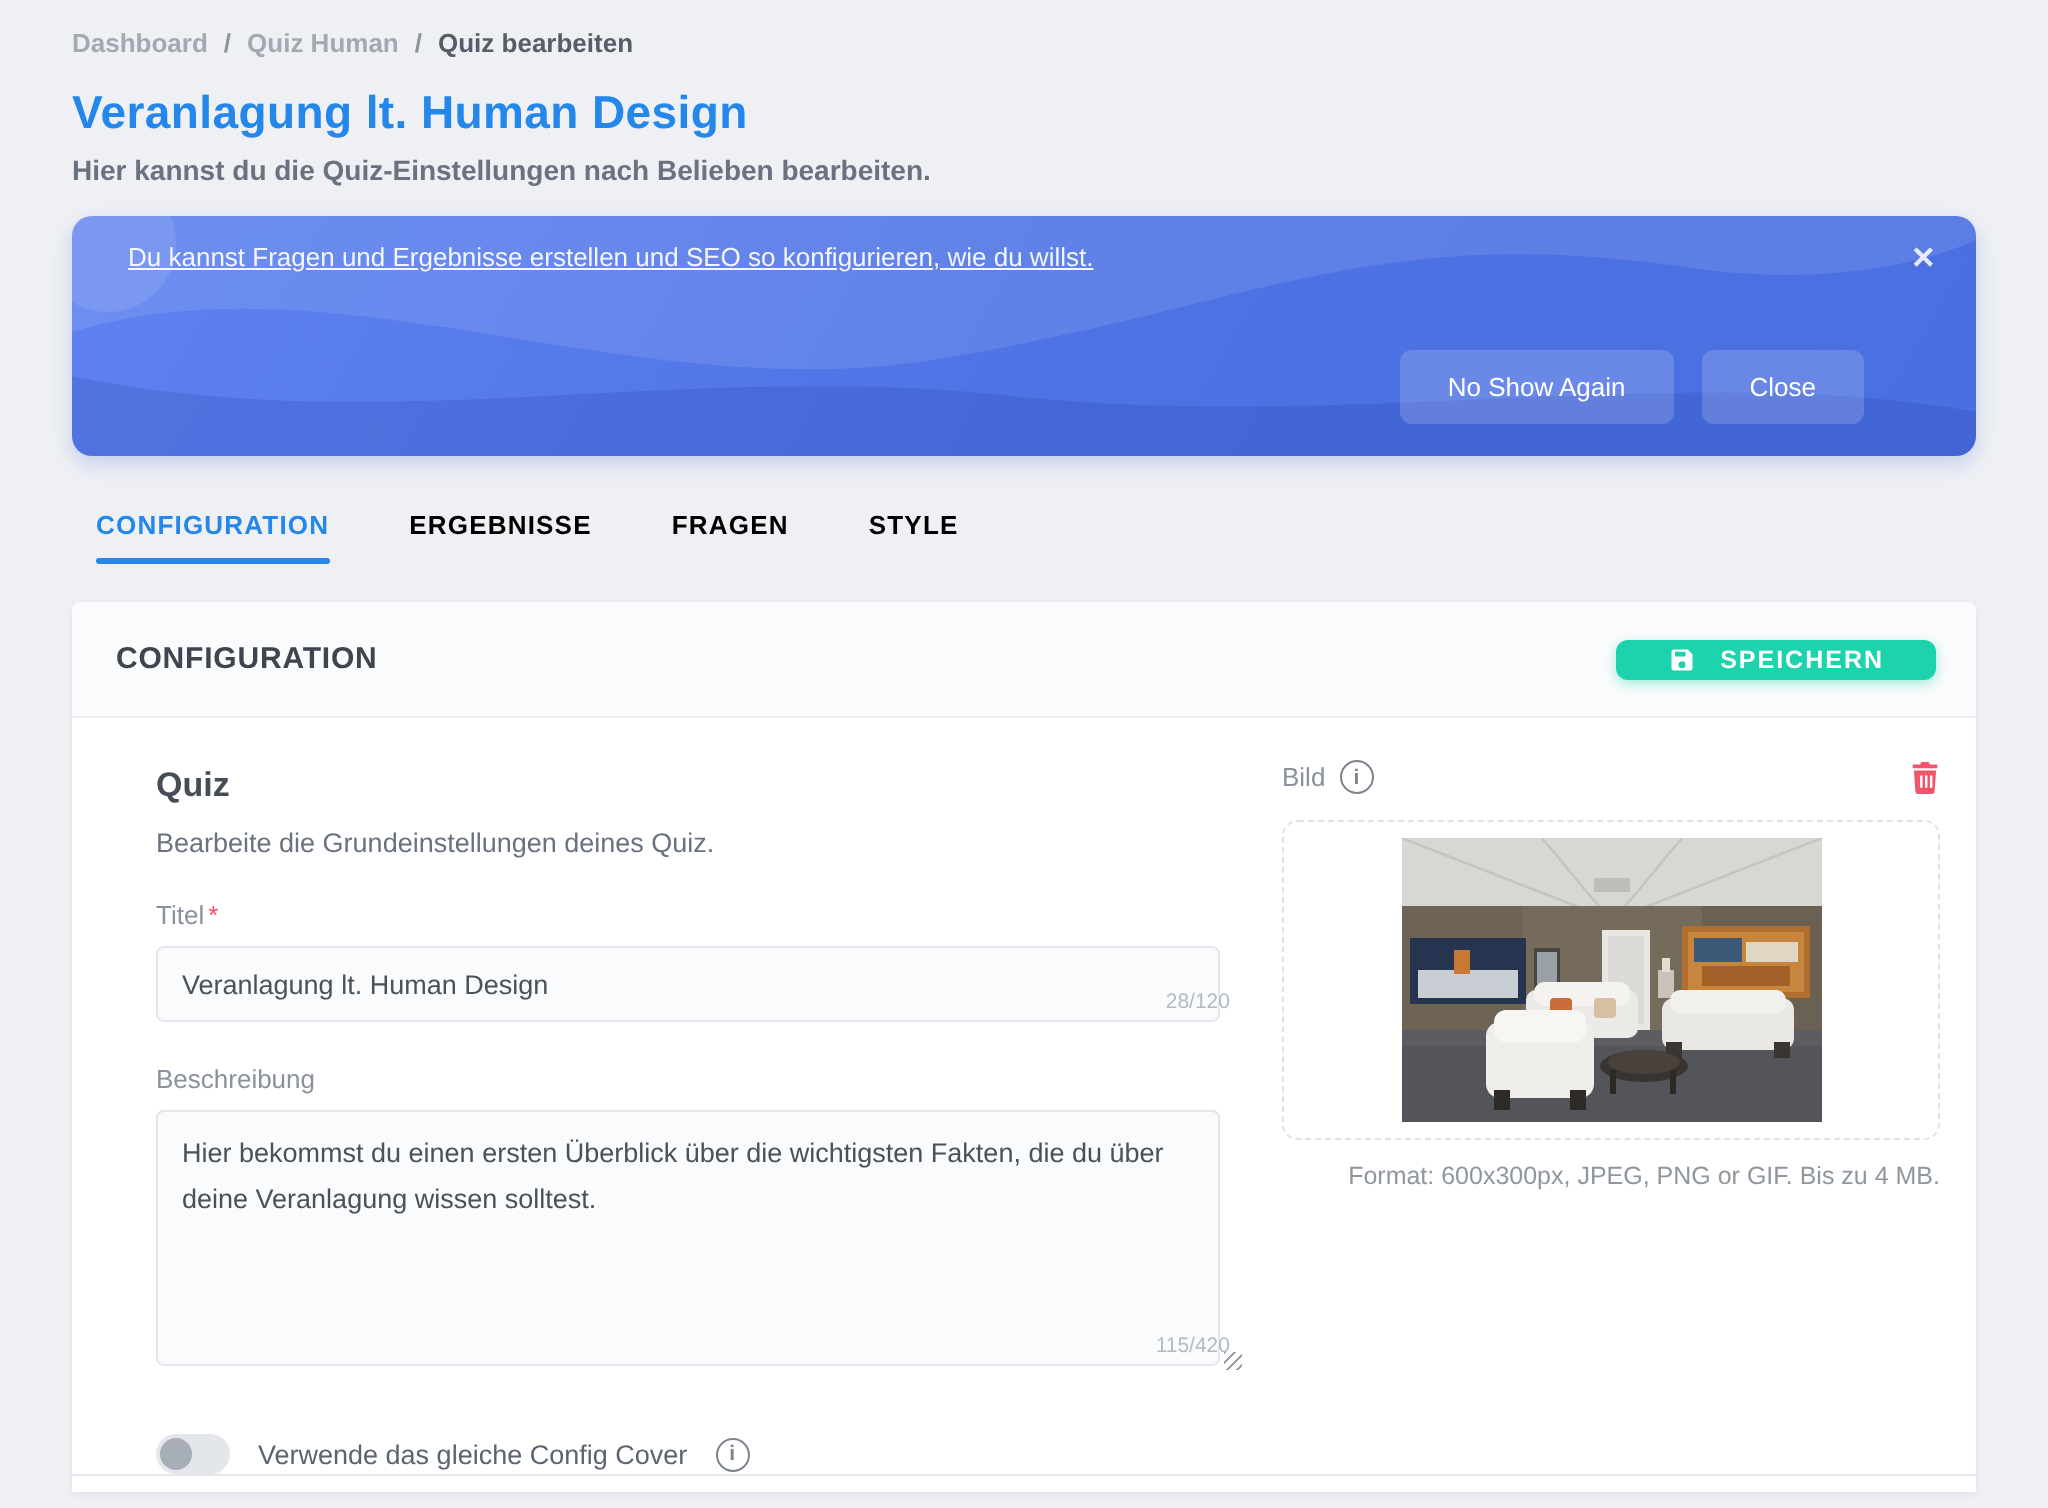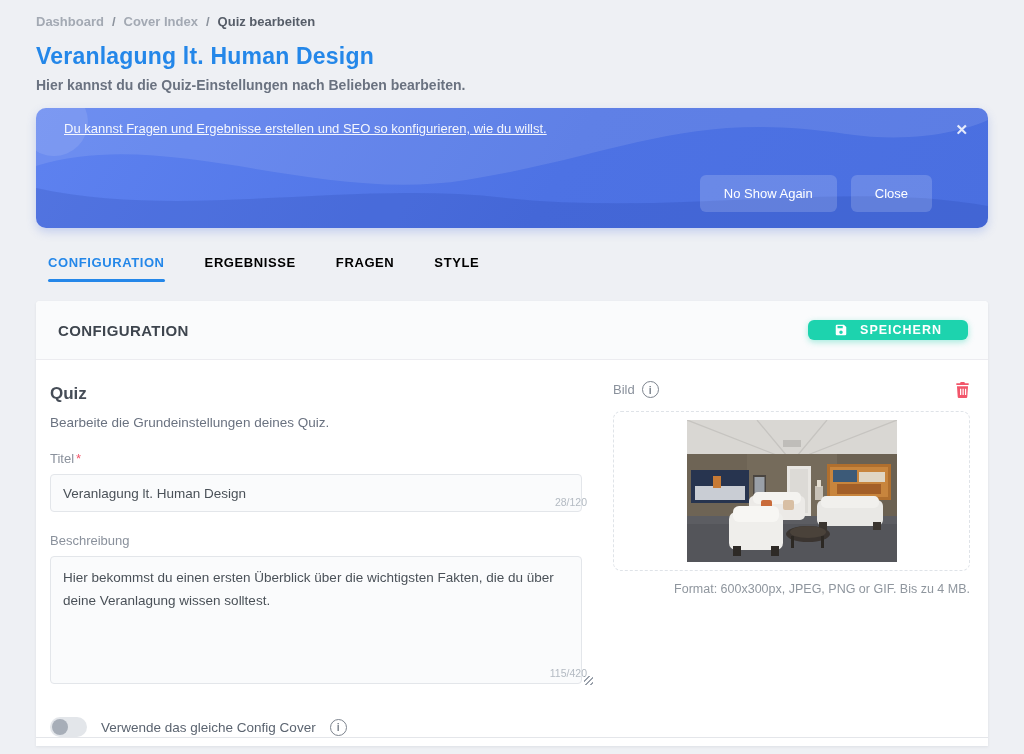--- a/index.html
+++ b/index.html
@@ -55,21 +55,21 @@
   }
   .card-header-title { font-size:15px; font-weight:bold; color:#3e454e; letter-spacing:.4px; }
   .save-btn {
     display:flex; align-items:center; gap:12px; background:#1dd3ae; color:#fff; border:none;
     border-radius:6px; padding:3px 26px; font-size:12.5px; font-weight:bold; letter-spacing:1px;
     font-family:inherit; cursor:pointer; box-shadow:0 2px 6px rgba(29,211,174,.4);
   }
   .card-body { display:flex; padding:24px 18px 0 14px; flex:1; }
 
   
-  .col-left { width:545px; flex:none; }
+  .col-left { width:545px; flex:none;margin-left:28px; }
   .section-title { font-size:17px; color:#464d57; }
   .section-subtitle { margin-top:11px; font-size:13.5px; color:#6a7280; }
   .field-label { margin-top:21px; font-size:13px; color:#8a919c; }
   .req { color:#f2556a; margin-left:2px; }
   .input-wrap { position:relative; margin-top:8px; }
   .text-input {
     width:532px; height:38px; border:1px solid #e3e6ea; border-radius:4px; background:#fafbfc;
     padding:0 12px; font-size:13.5px; color:#4a5158; font-family:inherit;
   }
   .textarea-input {
@@ -106,21 +106,21 @@
   .card-bottom-divider { border:none; border-top:1px solid #e4e6ea; width:100%; margin-top:auto; margin-bottom:8px; }
 </style>
 </head>
 <body>
 
 <div class="page">
 
   <nav class="breadcrumb">
     <span class="crumb">Dashboard</span>
     <span class="sep">/</span>
-    <span class="crumb">Cover Index</span>
+    <span class="crumb">Quiz Human</span>
     <span class="sep">/</span>
     <span class="crumb current">Quiz bearbeiten</span>
   </nav>
 
   <h1 class="page-title">Veranlagung lt. Human Design</h1>
   <div class="page-subtitle">Hier kannst du die Quiz-Einstellungen nach Belieben bearbeiten.</div>
 
   <section class="banner">
     <svg class="waves" viewBox="0 0 952 120" preserveAspectRatio="none">
       <path d="M0,58 C130,18 280,96 430,72 C590,46 650,2 810,26 C880,36 930,22 952,12 L952,0 L0,0 Z" fill="rgba(255,255,255,0.10)"></path>

